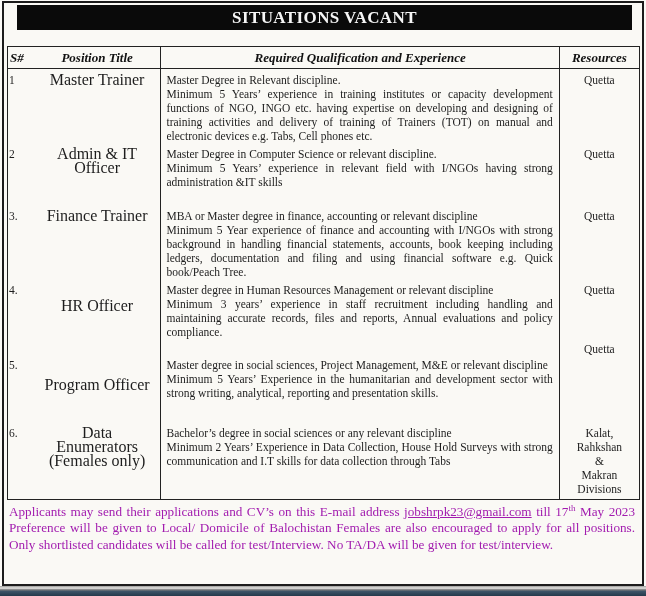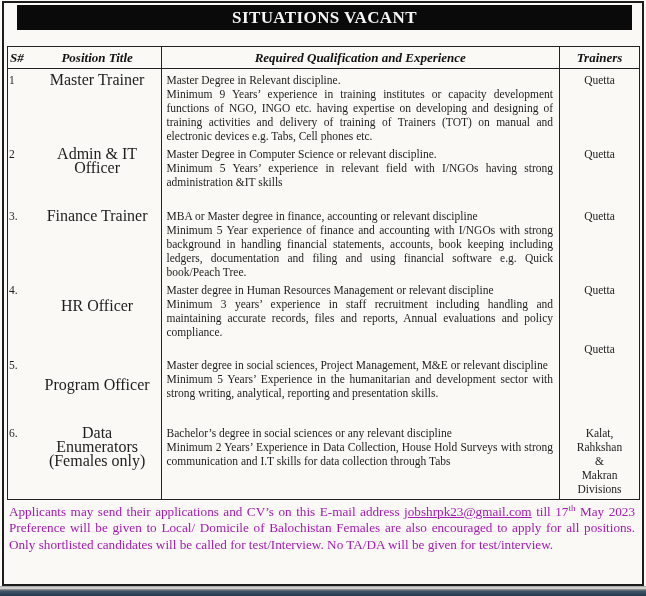--- a/index.html
+++ b/index.html
@@ -112,30 +112,30 @@
 
     <div class="title-bar">SITUATIONS VACANT</div>
 
 
     <table class="positions">
       <thead>
         <tr>
           <th class="h-serial">S#</th>
           <th class="h-position">Position Title</th>
           <th class="h-qual">Required Qualification and Experience</th>
-          <th class="h-location">Trainers</th>
+          <th class="h-location">Resources</th>
         </tr>
       </thead>
       <tbody>
           <tr>
             <td class="c-serial">1</td>
             <td class="c-position">Master Trainer</td>
             <td class="c-qual">
               <div class="qual-para">Master Degree in Relevant discipline.</div>
-              <div class="qual-para">Minimum 9 Years’ experience in training institutes or capacity development functions of NGO, INGO etc. having expertise on developing and designing of training activities and delivery of training of Trainers (TOT) on manual and electronic devices e.g. Tabs, Cell phones etc.</div>
+              <div class="qual-para">Minimum 5 Years’ experience in training institutes or capacity development functions of NGO, INGO etc. having expertise on developing and designing of training activities and delivery of training of Trainers (TOT) on manual and electronic devices e.g. Tabs, Cell phones etc.</div>
             </td>
             <td class="c-location"><span class="loc-text">Quetta</span></td>
           </tr>
           <tr>
             <td class="c-serial">2</td>
             <td class="c-position">Admin &amp; IT Officer</td>
             <td class="c-qual">
               <div class="qual-para">Master Degree in Computer Science or relevant discipline.</div>
               <div class="qual-para">Minimum 5 Years’ experience in relevant field with I/NGOs having strong administration &amp;IT skills</div>
             </td>

